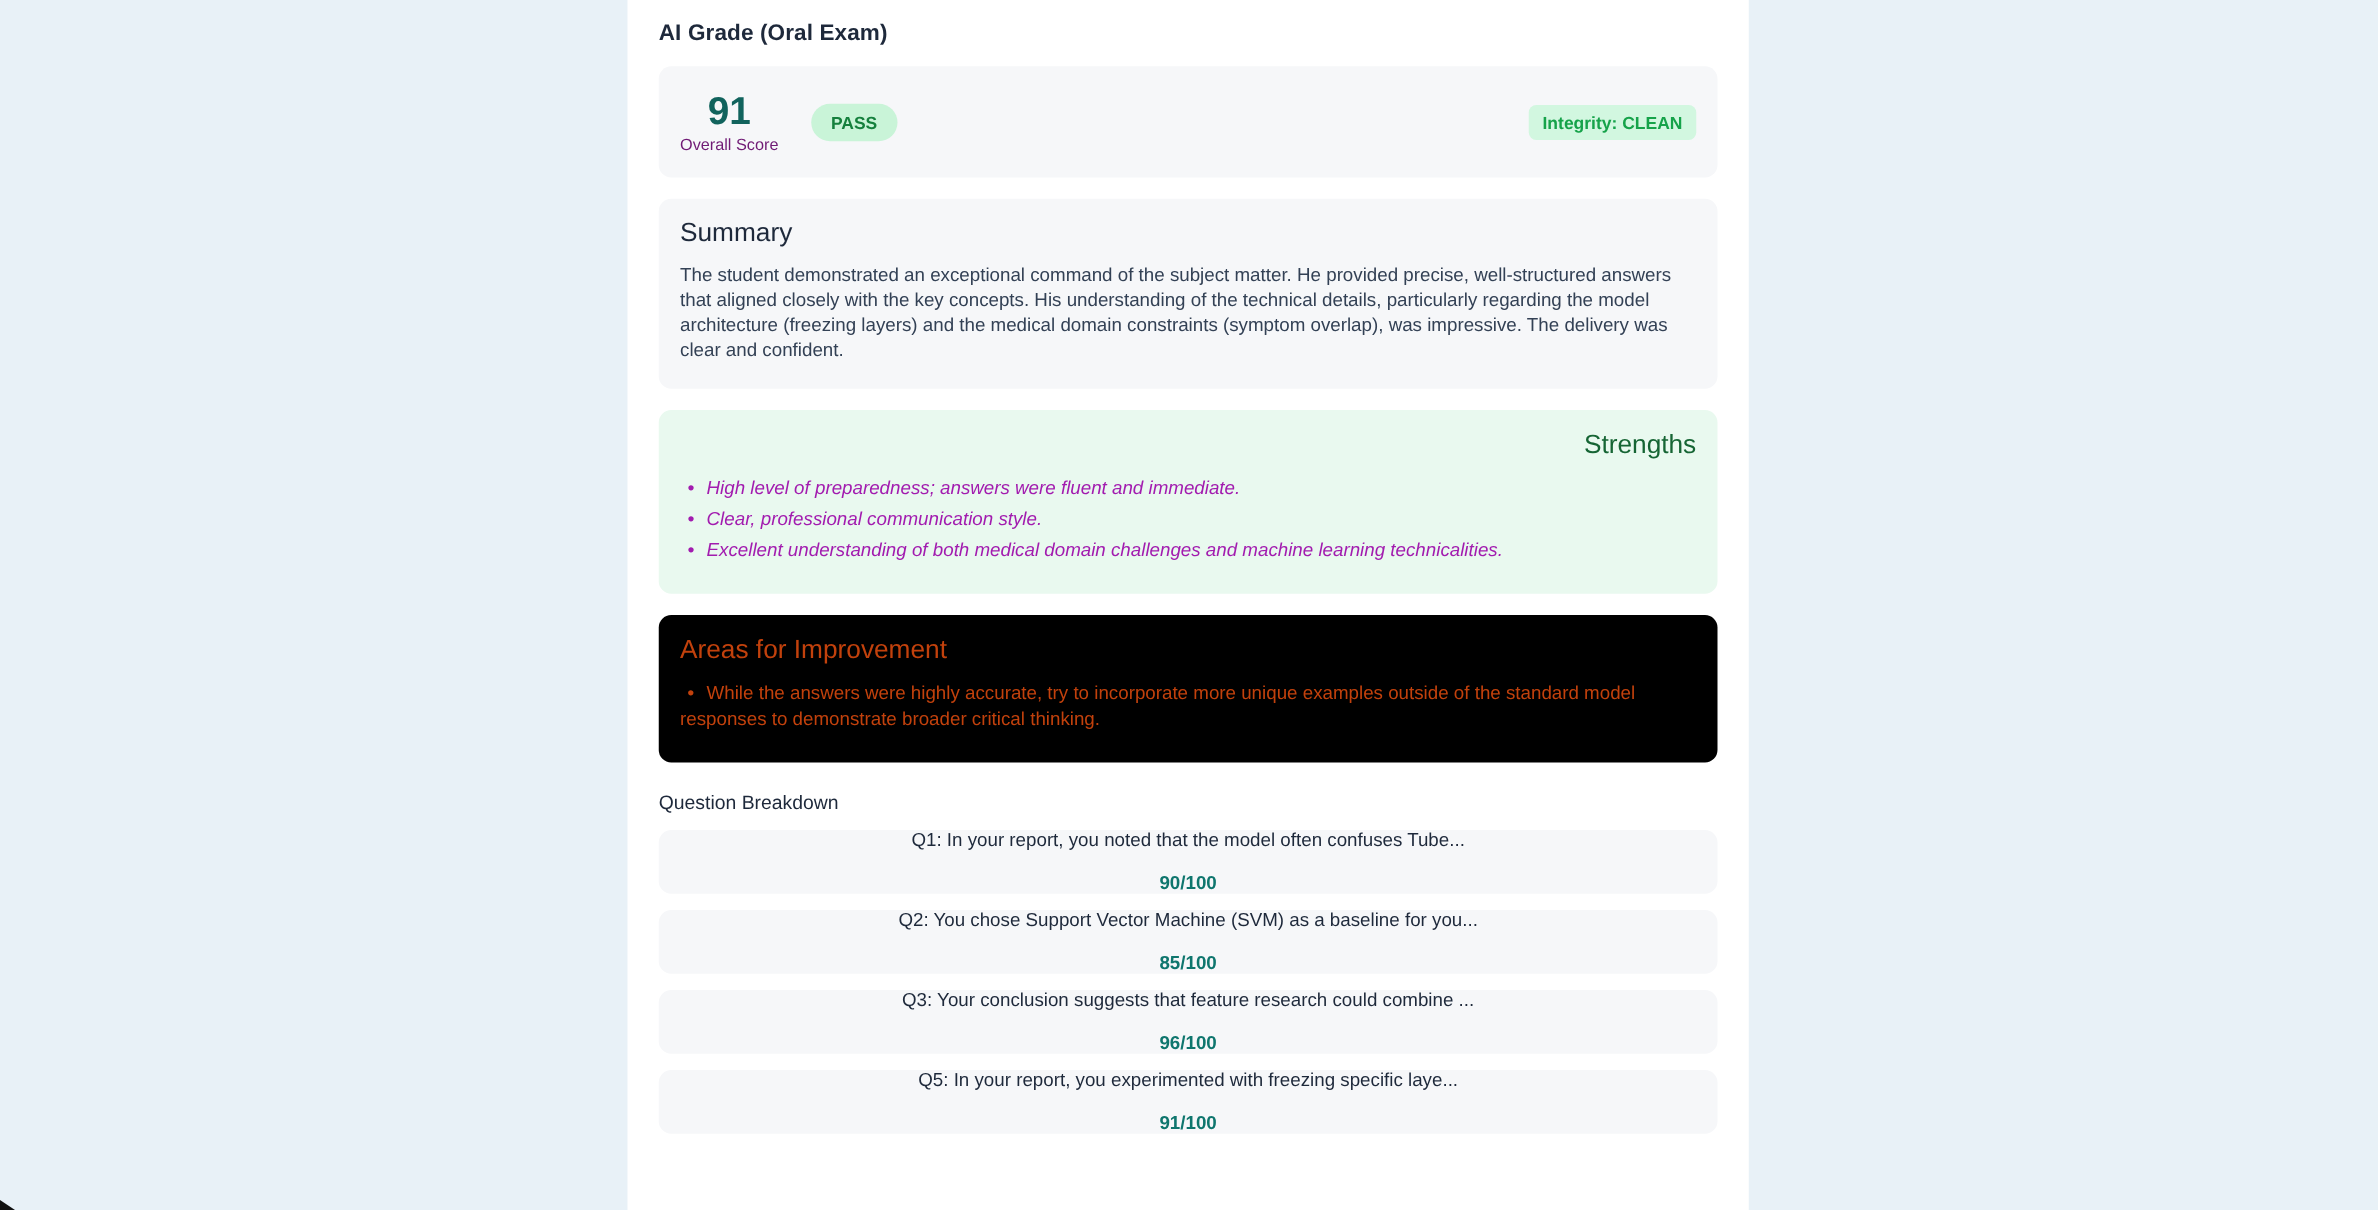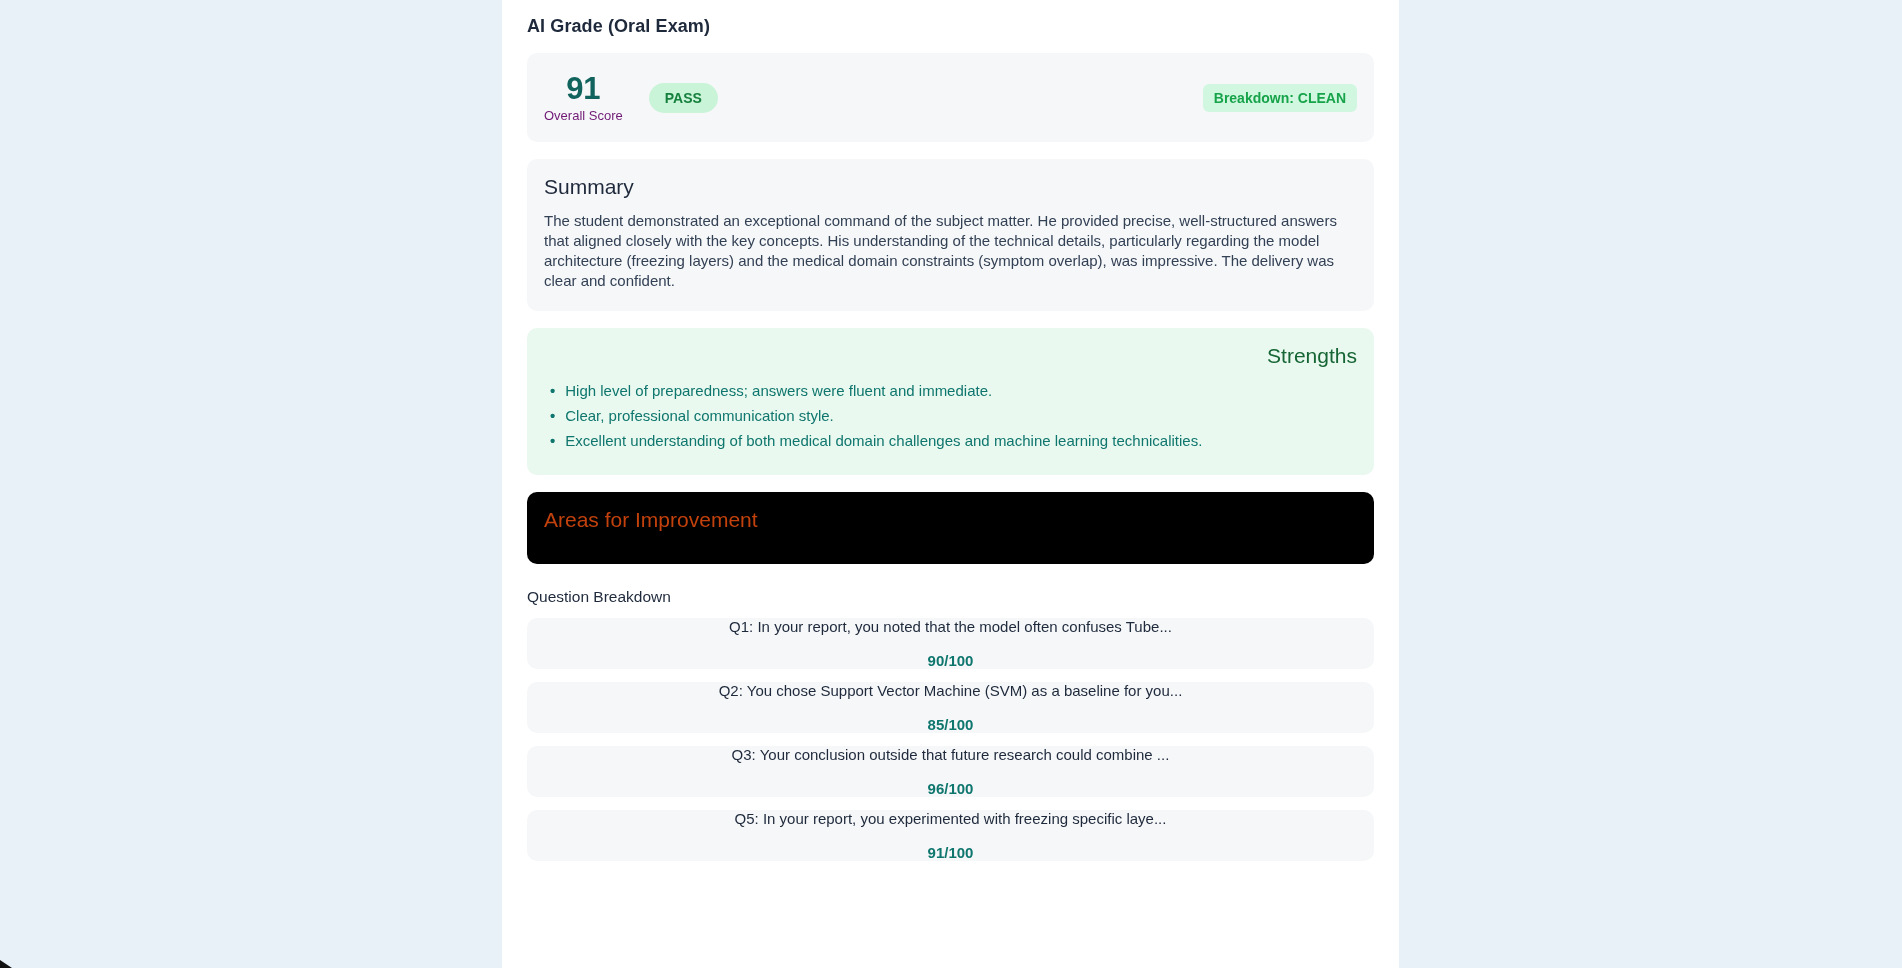--- a/index.html
+++ b/index.html
@@ -73,21 +73,21 @@
     color: #1e293b;
     margin-bottom: 12px;
   }
   .summary-text {
     font-size: 15px;
     line-height: 20px;
     color: #334155;
   }
   .strengths-panel { background: #e9f9ef; }
   .strengths-panel .section-heading { color: #166534; text-align: right; }
-  .strengths-panel li { color: #0f766e; }
+  .strengths-panel li { color: #a21caf; font-style: italic; }
   .improve-panel { background: #000000; }
   .improve-panel .section-heading { color: #c2410c; }
   .improve-panel li { color: #c2410c; }
   .bullet-list { list-style: none; }
   .bullet-list li {
     font-size: 15px;
     line-height: 21px;
     margin-bottom: 4px;
   }
   .bullet-list li::before {
@@ -134,55 +134,56 @@
 
   <div class="page-title">AI Grade (Oral Exam)</div>
 
   <div class="panel score-panel">
     <div class="score-block">
       <div class="score-value">91</div>
       <div class="score-label">Overall Score</div>
     </div>
     <span class="pass-badge">PASS</span>
     <div class="spacer"></div>
-    <span class="integrity-badge">Breakdown: CLEAN</span>
+    <span class="integrity-badge">Integrity: CLEAN</span>
   </div>
 
   <div class="panel text-panel">
     <div class="section-heading">Summary</div>
     <div class="summary-text">The student demonstrated an exceptional command of the subject matter. He provided precise, well-structured answers that aligned closely with the key concepts. His understanding of the technical details, particularly regarding the model architecture (freezing layers) and the medical domain constraints (symptom overlap), was impressive. The delivery was clear and confident.</div>
   </div>
 
   <div class="panel text-panel strengths-panel">
     <div class="section-heading">Strengths</div>
     <ul class="bullet-list">
       <li>High level of preparedness; answers were fluent and immediate.</li>
       <li>Clear, professional communication style.</li>
       <li>Excellent understanding of both medical domain challenges and machine learning technicalities.</li>
     </ul>
   </div>
 
   <div class="panel text-panel improve-panel">
     <div class="section-heading">Areas for Improvement</div>
     <ul class="bullet-list">
+      <li>While the answers were highly accurate, try to incorporate more unique examples outside of the standard model responses to demonstrate broader critical thinking.</li>
     </ul>
   </div>
 
   <div class="breakdown-heading">Question Breakdown</div>
 
   <div class="panel question-row">
     <span class="question-label">Q1: In your report, you noted that the model often confuses Tube...</span>
     <span class="question-score">90/100</span>
   </div>
   <div class="panel question-row">
     <span class="question-label">Q2: You chose Support Vector Machine (SVM) as a baseline for you...</span>
     <span class="question-score">85/100</span>
   </div>
   <div class="panel question-row">
-    <span class="question-label">Q3: Your conclusion outside that future research could combine ...</span>
+    <span class="question-label">Q3: Your conclusion suggests that feature research could combine ...</span>
     <span class="question-score">96/100</span>
   </div>
   <div class="panel question-row">
     <span class="question-label">Q5: In your report, you experimented with freezing specific laye...</span>
     <span class="question-score">91/100</span>
   </div>
 
 </div>
 
 <div class="cursor-artifact"></div>

